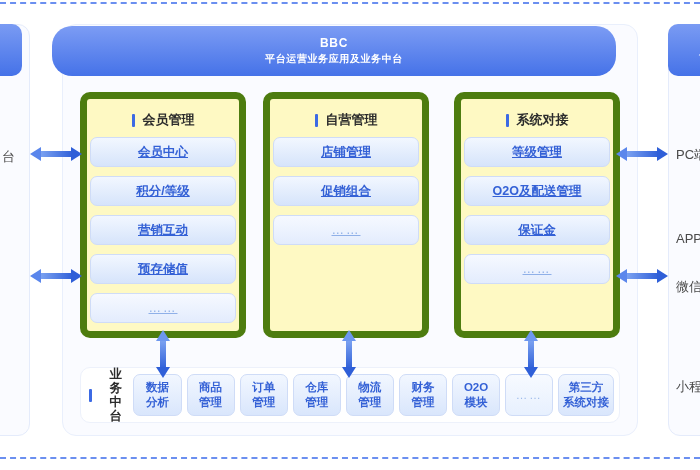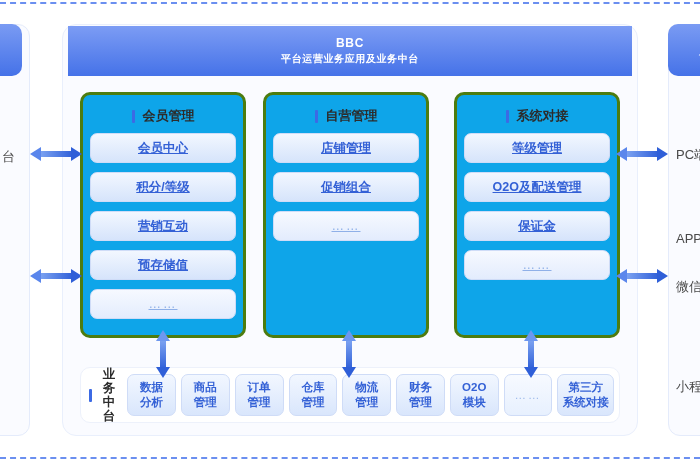--- a/index.html
+++ b/index.html
@@ -60,40 +60,40 @@
     position: absolute;
     left: 62px; top: 24px;
     width: 576px; height: 412px;
     background: #fafbff;
     border: 1px solid #e9effc;
     border-radius: 14px;
   }
 
   .main-header {
     position: absolute;
-    left: 68px; top: 26px;
+    left: 52px; top: 26px;
     width: 564px; height: 50px;
-    border-radius: 0;
+    border-radius: 20px;
     background: linear-gradient(180deg,#7c9cf4 0%,#4572e8 100%);
     color: #ffffff;
     display: flex; flex-direction: column;
     align-items: center; justify-content: center;
     gap: 2px;
     text-align: center;
   }
   .main-header .ttl-en { font-size: 12px; font-weight: 700; letter-spacing: .6px; }
   .main-header .ttl-cn { font-size: 10px; font-weight: 700; letter-spacing: .6px; }
 
   
   .col {
     position: absolute;
     top: 92px;
     width: 166px; height: 246px;
-    background: #0ea5e9;
-    border: 3px solid #4d7c0f;
+    background: #fef9c3;
+    border: 7px solid #4d7c0f;
     border-radius: 10px;
   }
   .col-1 { left: 80px;  }
   .col-2 { left: 263px; text-align: right; }
   .col-3 { left: 454px; }
 
   .col-title {
     position: relative;
     height: 34px;
     display: flex; align-items: center; justify-content: center;
@@ -128,21 +128,21 @@
     position: absolute;
     left: 80px; top: 367px;
     width: 540px; height: 56px;
     background: #ffffff;
     border: 1px solid #edf1fb;
     border-radius: 10px;
     display: flex; align-items: center;
     padding-left: 8px;
   }
   .midplat-label {
-    display: flex; align-items: center; gap: 5px;
+    display: flex; align-items: center; gap: 12px;
     font-size: 12.5px; font-weight: 700; color: #2c2c2c;
     line-height: 14px; text-align: center;
     margin-right: 6px;
   }
   .midplat-label .txt { display: flex; flex-direction: column; }
 
   .mchip {
     width: 50px; height: 42px;
     margin-right: 5px;
     border-radius: 7px;

